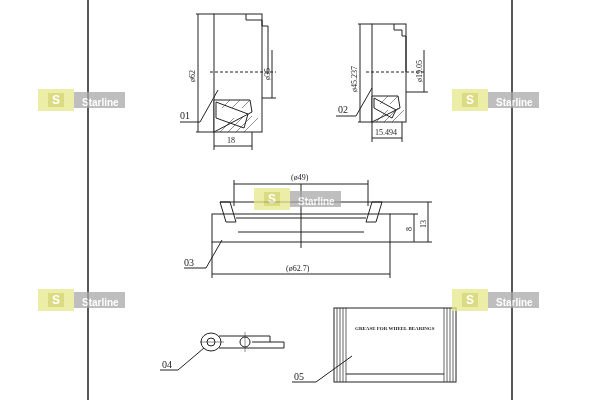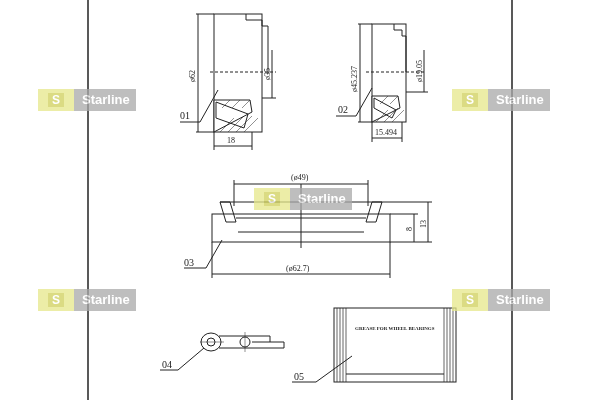--- a/index.html
+++ b/index.html
@@ -3,21 +3,21 @@
 <meta charset="utf-8">
 <style>
   html,body{margin:0;padding:0;background:#fff;}
   body{width:600px;height:400px;position:relative;overflow:hidden;font-family:"Liberation Sans",sans-serif;}
   svg{position:absolute;left:0;top:0;}
   .lbl{font-family:"Liberation Serif",serif;font-size:10px;fill:#222;}
   .dim{font-family:"Liberation Serif",serif;font-size:8px;fill:#222;}
   .wm{position:absolute;height:22px;display:flex;align-items:center;opacity:0.75;}
   .wm .s{width:36px;height:22px;background:#e6e88a;display:flex;align-items:center;justify-content:center;}
   .wm .s span{display:block;width:16px;height:14px;background:#cfd05a;color:#fff;font-weight:bold;font-size:12px;line-height:14px;text-align:center;}
-  .wm .t{height:22px;background:#a9a9a9;color:#fff;font-weight:bold;font-size:13px;line-height:22px;padding:0 6px 0 8px;}
+  .wm .t{height:16px;background:#a9a9a9;color:#fff;font-weight:bold;font-size:10px;line-height:22px;padding:0 6px 0 8px;}
 </style>
 </head>
 <body>
 
 <svg width="600" height="400" viewBox="0 0 600 400">
   <g stroke="#222" fill="none" stroke-width="1">
 
     <line x1="88" y1="0" x2="88" y2="400" stroke-width="1.5"></line>
     <line x1="512" y1="0" x2="512" y2="400" stroke-width="1.5"></line>
 

